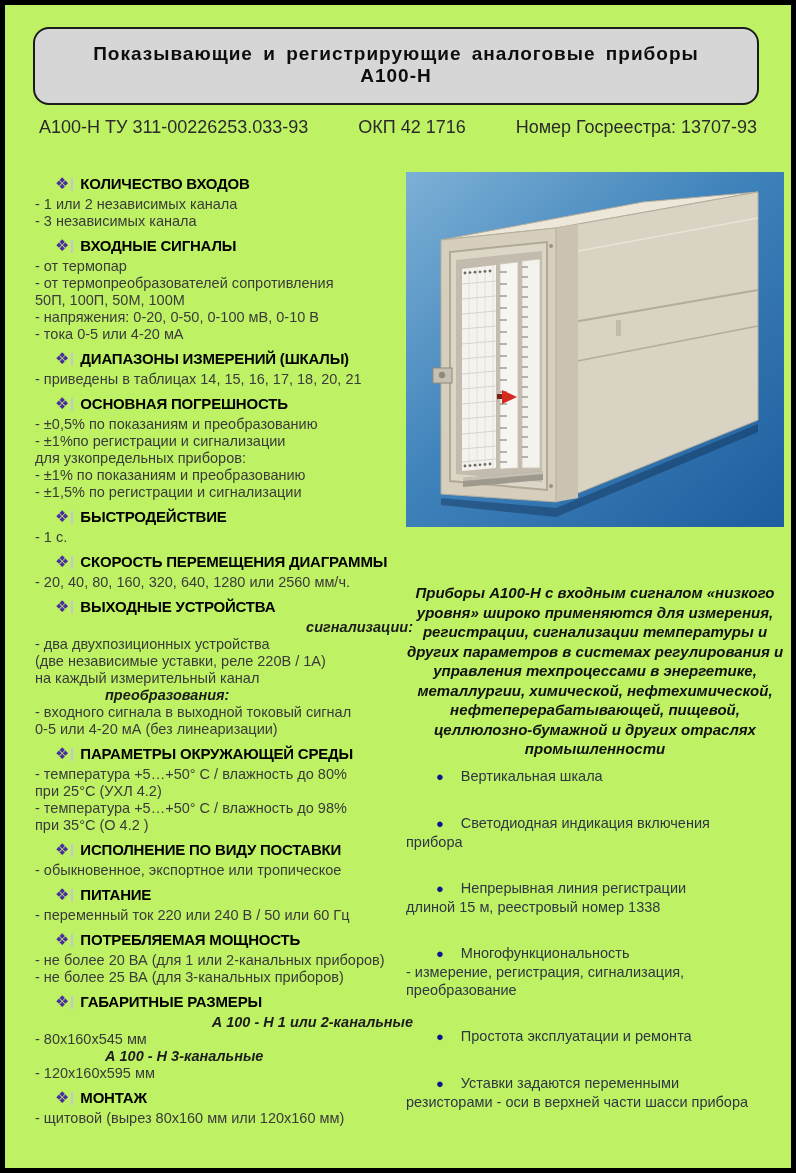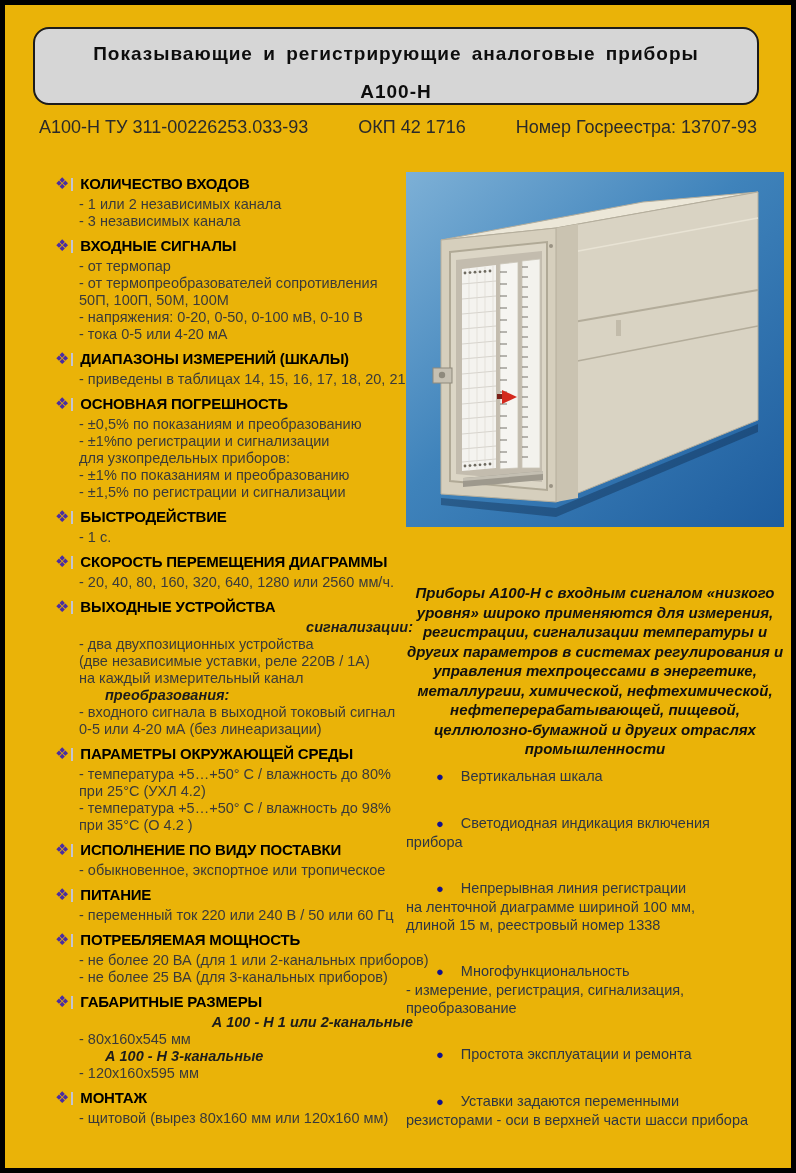--- a/index.html
+++ b/index.html
@@ -1,46 +1,46 @@
 <!DOCTYPE html>
 <html><head>
 <meta charset="utf-8">
 <style>
   html,body { margin:0; padding:0; background:#fff; }
   .page {
     position:relative; width:796px; height:1173px; box-sizing:border-box;
-    background:#eab308; border:5px solid #000; overflow:hidden;
+    background:#bef264; border:5px solid #000; overflow:hidden;
     font-family:"Liberation Sans", sans-serif; color:#2b2b2b;
   }
   
   .header-box {
     position:absolute; left:28px; top:22px; width:722px; height:74px;
     background:#d6d6d6; border:2px solid #1c1c1c; border-radius:16px;
     text-align:center;
   }
   .header-box .t1 {
     display:block; margin-top:14px; font-size:19px; font-weight:bold;
     letter-spacing:1px; color:#0d0d0d; word-spacing:4px;
   }
   .header-box .t2 {
-    display:block; margin-top:16px; font-size:19px; font-weight:bold;
+    display:block; margin-top:0; font-size:19px; font-weight:bold;
     letter-spacing:1px; color:#0d0d0d;
   }
   .info-line {
     position:absolute; left:34px; top:112px; width:718px;
     display:flex; justify-content:space-between;
     font-size:18px; color:#2a2a2a;
   }
   
   .left-col { position:absolute; left:28px; top:163px; width:380px; }
   .sec-head { display:flex; align-items:center; padding-left:22px; margin:6px 0 2px 0; }
   .dmd { color:#4a2da2; font-size:16px; line-height:16px; margin-right:2px; }
   .vbar { display:inline-block; width:2px; height:13px; background:#c4c4d2; margin-right:7px; }
   .sec-title { font-size:15px; font-weight:bold; line-height:20px; color:#000; letter-spacing:-0.2px; white-space:nowrap; }
-  .ln { font-size:14.5px; line-height:17px; color:#3a3a3a; padding-left:2px; white-space:nowrap;margin-left:44px; }
+  .ln { font-size:14.5px; line-height:17px; color:#3a3a3a; padding-left:2px; white-space:nowrap; }
   .sub { font-size:14.5px; line-height:17px; font-weight:bold; font-style:italic; color:#1c1c1c; }
   .sub-a { padding-left:58px;text-align:right; }
   .sub-b { padding-left:72px; }
   
   .photo-wrap { position:absolute; left:401px; top:167px; width:378px; height:355px; }
   .desc {
     position:absolute; left:401px; top:578px; width:378px;
     font-size:15px; font-weight:bold; font-style:italic; line-height:19.5px;
     text-align:center; color:#101010;
   }
@@ -266,21 +266,20 @@
   <div class="features">
     <div class="feat">
       <div class="feat-lead"><span class="rb">●</span><span>Вертикальная шкала</span></div>
     </div>
     <div class="feat">
       <div class="feat-lead"><span class="rb">●</span><span>Светодиодная индикация включения</span></div>
       <div class="feat-rest">прибора</div>
     </div>
     <div class="feat">
       <div class="feat-lead"><span class="rb">●</span><span>Непрерывная линия регистрации</span></div>
-      <div class="feat-rest">на  ленточной диаграмме шириной 100 мм,</div>
       <div class="feat-rest">длиной 15 м, реестровый номер 1338</div>
     </div>
     <div class="feat">
       <div class="feat-lead"><span class="rb">●</span><span>Многофункциональность</span></div>
       <div class="feat-rest">- измерение, регистрация, сигнализация,</div>
       <div class="feat-rest">преобразование</div>
     </div>
     <div class="feat">
       <div class="feat-lead"><span class="rb">●</span><span>Простота эксплуатации и ремонта</span></div>
     </div>

